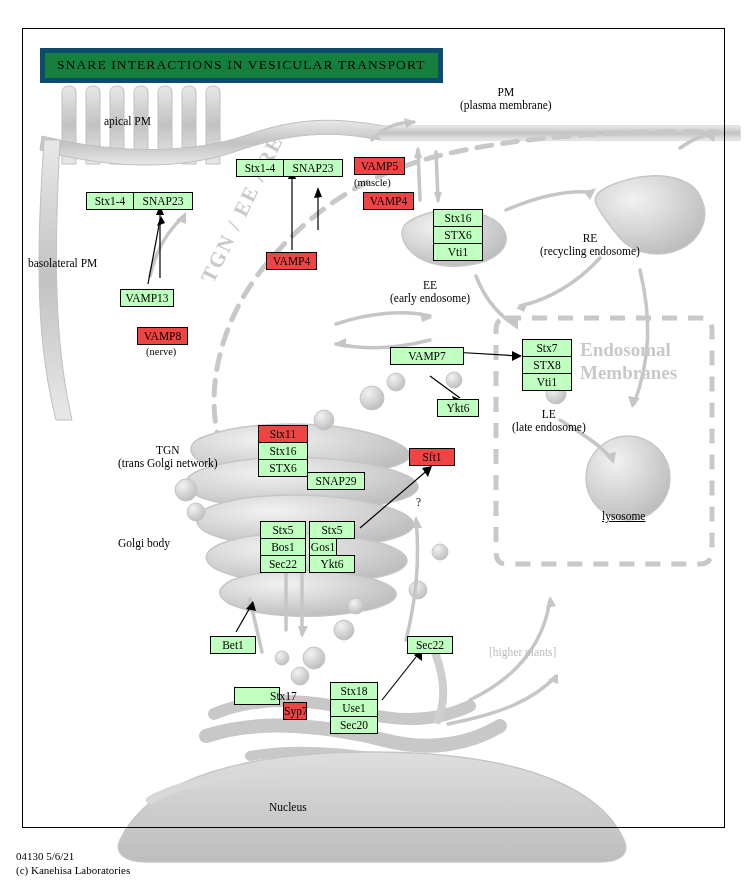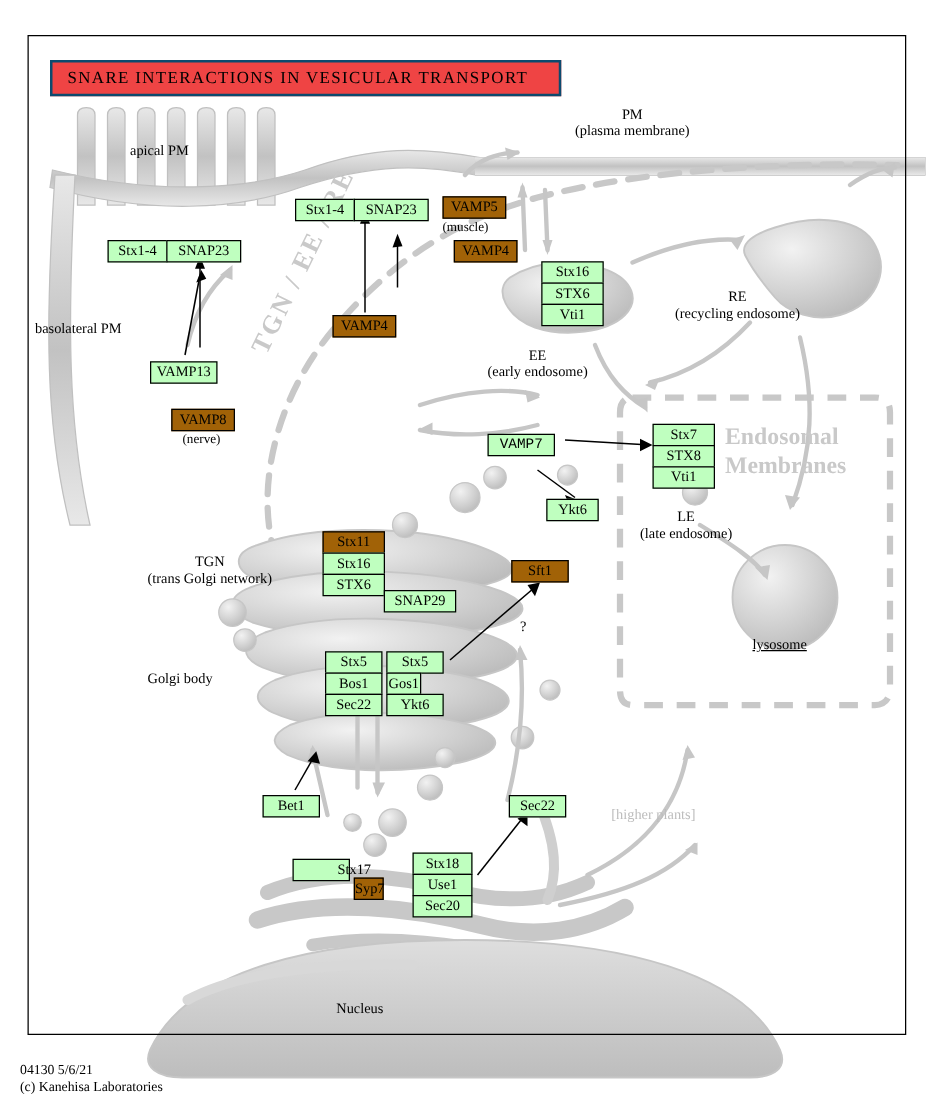--- a/index.html
+++ b/index.html
@@ -29,23 +29,23 @@
     top: 28px;
     width: 703px;
     height: 800px;
     border: 1px solid #000000;
     box-sizing: border-box;
   }
   .title-box {
     position: absolute;
     left: 40px;
     top: 48px;
-    padding: 4px 24px 5px 12px;
-    border: 2px solid #0c4a6e;
-    background: #ef4444;
+    padding: 4px 12px 5px 12px;
+    border: 5px solid #0c4a6e;
+    background: #15803d;
     font-family: "Liberation Serif", serif;
     font-size: 13.5px;
     letter-spacing: 1.1px;
     color: #000000;
     white-space: nowrap;
   }
   
   .node {
     position: absolute;
     box-sizing: border-box;
@@ -53,21 +53,21 @@
     background: #bfffbf;
     font-family: "Liberation Serif", serif;
     font-size: 11.5px;
     color: #000000;
     text-align: center;
     line-height: 16px;
     height: 18px;
     white-space: nowrap;
   }
   .node.white {
-    background: #a16207;
+    background: #ef4444;
   }
   .stack {
     position: absolute;
   }
   .stack .node {
     position: relative;
     left: auto; top: auto;
     display: block;
     margin-top: -1px;
   }
@@ -333,21 +333,21 @@
 
   <div class="node" style="left:120px; top:289px; width:54px;">VAMP13</div>
   <div class="node white" style="left:137px; top:327px; width:51px;">VAMP8</div>
 
   <div class="stack" style="left:433px; top:209px; width:50px;">
     <div class="node" style="width:50px;">Stx16</div>
     <div class="node" style="width:50px;">STX6</div>
     <div class="node" style="width:50px;">Vti1</div>
   </div>
 
-  <div class="node" style="left:390px; top:347px; width:54px;font-family:Liberation Mono, monospace;">VAMP7</div>
+  <div class="node" style="left:390px; top:347px; width:74px;">VAMP7</div>
 
   <div class="stack" style="left:522px; top:339px; width:50px;">
     <div class="node" style="width:50px;">Stx7</div>
     <div class="node" style="width:50px;">STX8</div>
     <div class="node" style="width:50px;">Vti1</div>
   </div>
 
   <div class="node" style="left:437px; top:399px; width:42px;">Ykt6</div>
 
   <div class="node white" style="left:409px; top:448px; width:46px;">Sft1</div>

